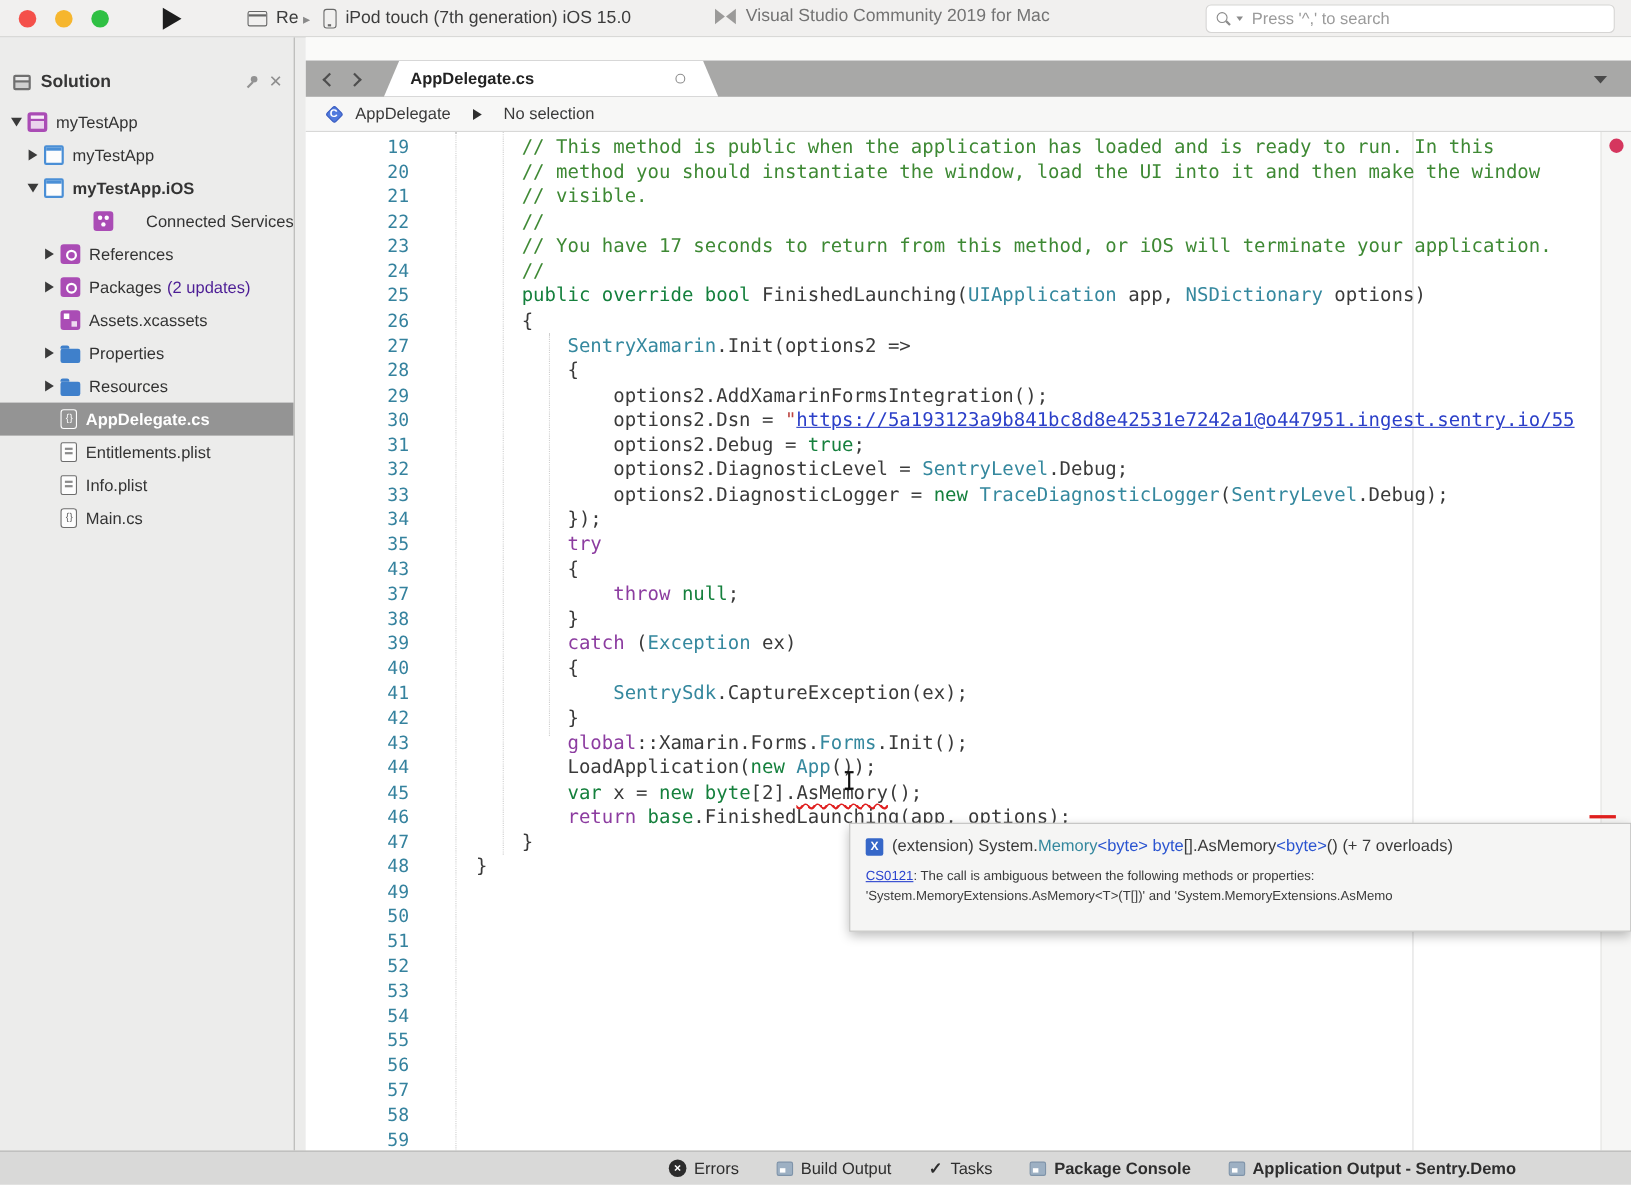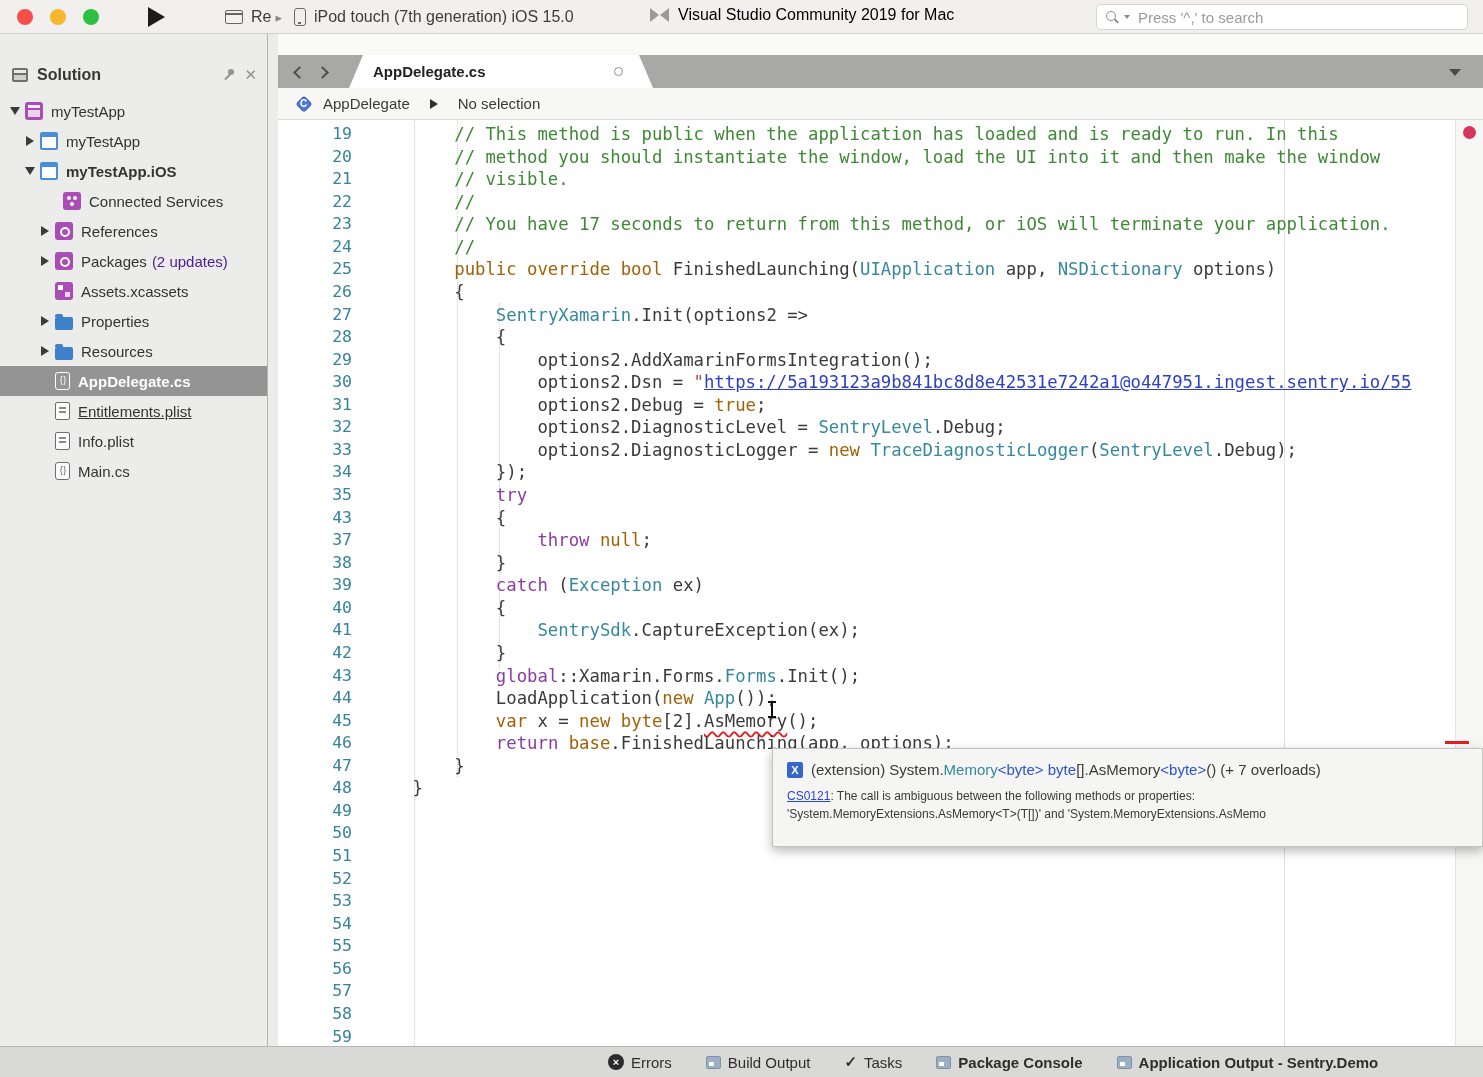--- a/index.html
+++ b/index.html
@@ -18,21 +18,21 @@
              border-top:10px solid transparent; border-bottom:10px solid transparent;
              border-left:17px solid #1d1d1d; cursor:pointer; }
   .device-sel { position:absolute; left:225px; top:4px; height:26px; display:flex;
                 align-items:center; gap:8px; color:#3c3c3c; font-size:16px; }
   .window-icon { width:18px; height:14px; border:1.8px solid #666; border-radius:2px; position:relative; }
   .window-icon::before { content:""; position:absolute; left:0; right:0; top:2px; height:1.6px; background:#666; }
   .cfg-chev { color:#8a8a8a; font-size:13px; margin-left:-4px; }
   .phone-icon { width:12px; height:18px; border:1.8px solid #6a6a6a; border-radius:3px; position:relative; margin-left:4px; }
   .phone-icon::after { content:""; position:absolute; left:3px; bottom:1px; width:3px; height:2px; background:#6a6a6a; }
   .app-title { position:absolute; left:650px; top:6px; display:flex; align-items:center;
-               gap:9px; color:#000000; font-size:16px; }
+               gap:9px; color:#737373; font-size:16px; }
   .vs-icon { position:relative; width:19px; height:15px; }
   .vs-icon::before { content:""; position:absolute; left:0; top:0; width:0; height:0;
        border-top:7.5px solid transparent; border-bottom:7.5px solid transparent; border-left:9px solid #9b9a99; }
   .vs-icon::after { content:""; position:absolute; right:0; top:0; width:0; height:0;
        border-top:7.5px solid transparent; border-bottom:7.5px solid transparent; border-right:9px solid #9b9a99; }
   .search-box { position:absolute; left:1096px; top:4px; width:372px; height:26px;
                 background:#ffffff; border:1px solid #d6d5d4; border-radius:5px;
                 display:flex; align-items:center; padding-left:8px; gap:4px; }
   .search-icon { position:relative; width:15px; height:15px; }
   .search-icon::before { content:""; position:absolute; left:1px; top:1px; width:8px; height:8px;
@@ -116,28 +116,28 @@
   .class-icon .diamond { position:absolute; left:3.5px; top:3.5px; width:12px; height:12px;
        background:#4f79dd; border:1px solid #3a5cc0; border-radius:2.5px; transform:rotate(45deg); }
   .class-icon .letter { position:absolute; inset:0; display:flex; align-items:center; justify-content:center;
        color:#fff; font-size:10px; font-weight:bold; }
   .bc-label { font-size:15px; color:#3a3a3a; cursor:pointer; }
   .bc-arrow { width:0; height:0; border-left:8px solid #2f2f2f; border-top:5px solid transparent;
               border-bottom:5px solid transparent; margin:0 10px; }
 
   
   .code-area { position:relative; height:926px; background:#fff; overflow:hidden; }
-  .code-lines { position:absolute; left:0; top:3px; right:28px; overflow:hidden; }
+  .code-lines { position:absolute; left:0; top:3px; right:28px; overflow:hidden;padding-left:20px; }
   .code-line { height:22.57px; white-space:pre; display:flex; }
   .ln { width:74px; flex:none; text-align:right; color:#35829e; font-family:"DejaVu Sans Mono", monospace;
         font-size:16.5px; line-height:22.57px; }
   .code-text { padding-left:19px; font-family:"DejaVu Sans Mono", monospace; font-size:17.3px;
                line-height:22.57px; color:#3a3a3a; }
   .c-cmt { color:#3e8934; }
-  .c-kw { color:#a16207; }
+  .c-kw { color:#15803d; }
   .c-flow { color:#8c3ca0; }
   .c-type { color:#35889e; }
   .c-id { color:#3a3a3a; }
   .c-str { color:#bb4440; }
   .c-url { color:#2b3fc8; text-decoration:underline; }
   .c-err { text-decoration-line:underline; text-decoration-style:wavy; text-decoration-color:#e02020;
            text-decoration-thickness:2px; text-underline-offset:4px; }
   .indent-guide { position:absolute; width:0; border-left:1px dotted #cfcfcf; }
   .ig1 { left:136px; top:0; bottom:0; }
   .ig2 { left:179px; top:0; height:657px; }
@@ -229,21 +229,21 @@
         <span class="ticon project-icon"></span>
         <span class="lbl">myTestApp</span>
       </div>
       <div class="tree-row" style="padding-left: 23px;">
         <span class="discwrap">
           <span class="disc-down"></span>
         </span>
         <span class="ticon project-icon"></span>
         <span class="lbl bold">myTestApp.iOS</span>
       </div>
-      <div class="tree-row" style="padding-left: 46px;">
+      <div class="tree-row" style="padding-left: 46px; justify-content: space-between;">
         <span class="discwrap"></span>
         <span class="ticon connected-services-icon"></span>
         <span class="lbl">Connected Services</span>
       </div>
       <div class="tree-row" style="padding-left: 38px;">
         <span class="discwrap">
           <span class="disc-right"></span>
         </span>
         <span class="ticon references-icon"></span>
         <span class="lbl">References</span>
@@ -273,21 +273,21 @@
           <span class="disc-right"></span>
         </span>
         <span class="ticon folder-blue-icon"></span>
         <span class="lbl">Resources</span>
       </div>
       <div class="tree-row selected" style="padding-left: 38px;">
         <span class="discwrap"></span>
         <span class="ticon cs-file-icon"></span>
         <span class="lbl">AppDelegate.cs</span>
       </div>
-      <div class="tree-row" style="padding-left: 38px; text-decoration: underline;">
+      <div class="tree-row" style="padding-left: 38px;">
         <span class="discwrap"></span>
         <span class="ticon plist-icon"></span>
         <span class="lbl">Entitlements.plist</span>
       </div>
       <div class="tree-row" style="padding-left: 38px;">
         <span class="discwrap"></span>
         <span class="ticon plist-icon"></span>
         <span class="lbl">Info.plist</span>
       </div>
       <div class="tree-row" style="padding-left: 38px;">

